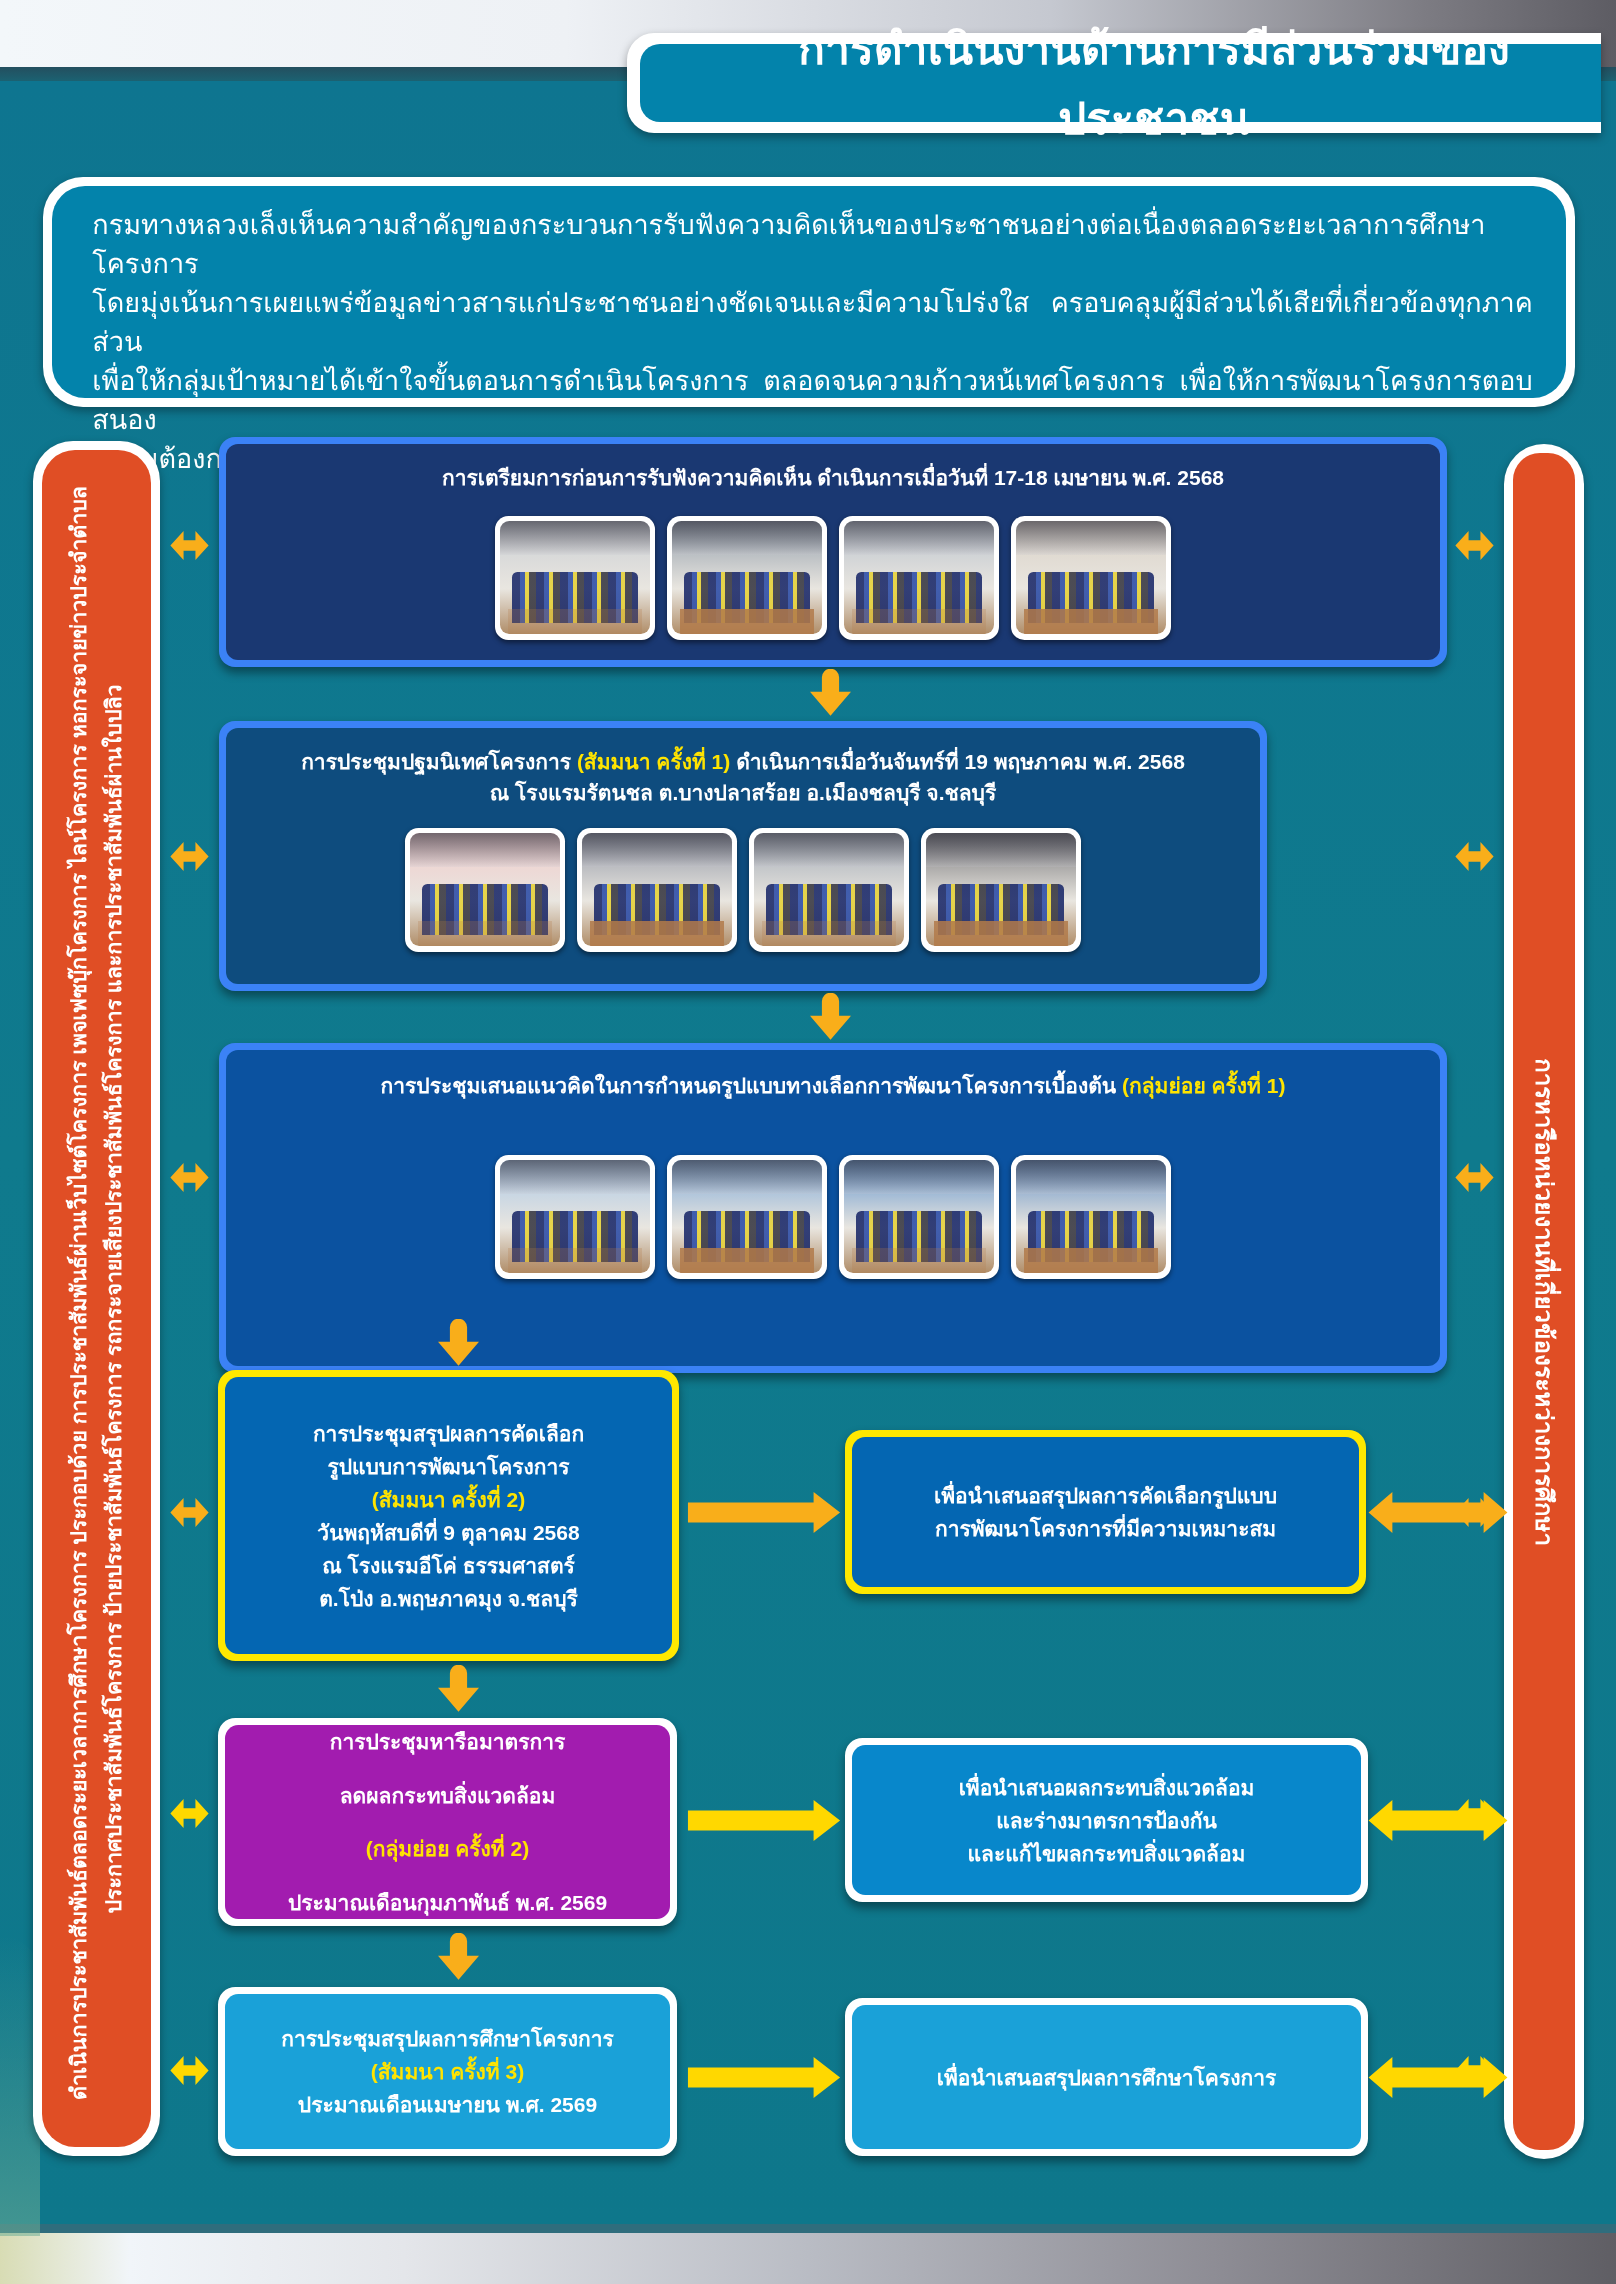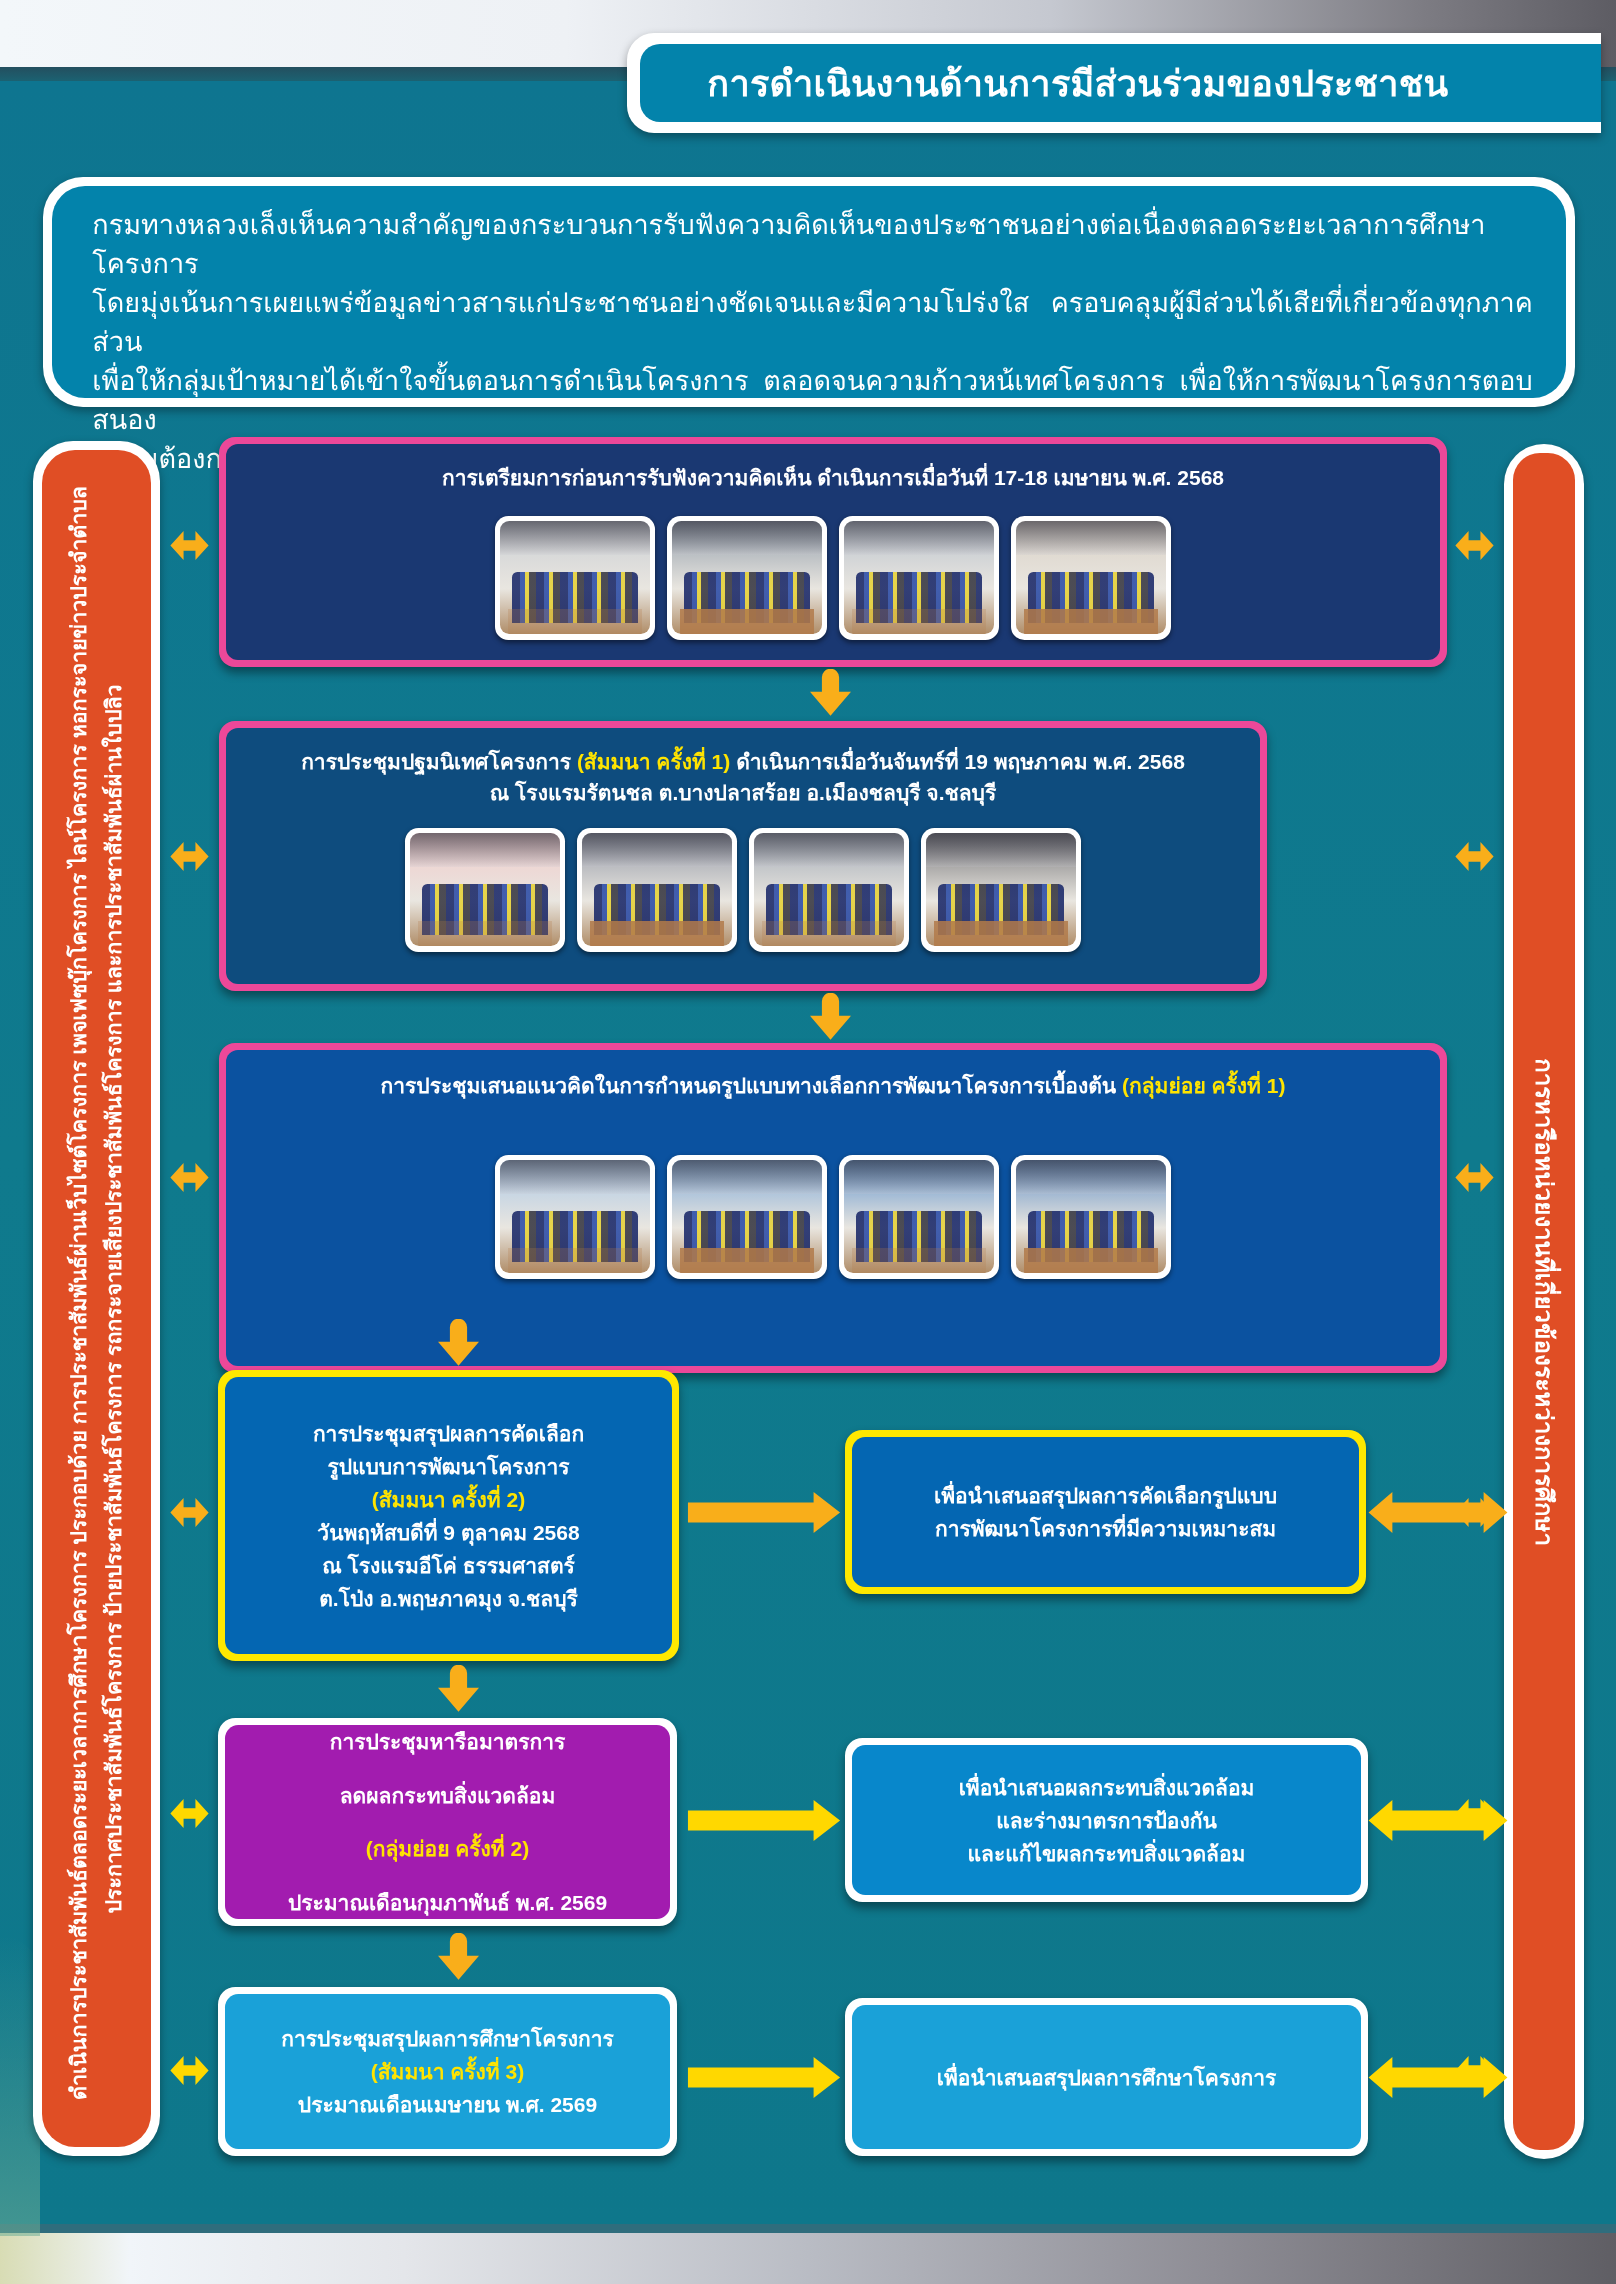--- a/index.html
+++ b/index.html
@@ -40,22 +40,22 @@
     position: absolute; left: 627px; top: 33px; width: 974px; height: 100px;
     background: #ffffff; border-radius: 27px 0 0 27px;
     box-shadow: 0 4px 9.3px rgba(0,0,0,0.35);
   }
   .title-inner {
     position: absolute; left: 13.3px; top: 10.7px; right: 0; bottom: 10.7px;
     background: #0383ab; border-radius: 20px 0 0 20px;
     display: flex; align-items: center; padding-left: 67px;
   }
   .title-inner span {
-    color: #fff; font-size: 36px; font-weight: bold;
-    font-family: Liberation Serif, serif; letter-spacing: 0.3px;
+    color: #fff; font-size: 44px; font-weight: bold;
+    font-family: Liberation Serif, serif; letter-spacing: 0.3px; text-align: center;
   }
 
   
   .intro-box {
     position: absolute; left: 43px; top: 177px; width: 1532px; height: 230px;
     background: #ffffff; border-radius: 40px;
     box-shadow: 0 4px 9.3px rgba(0,0,0,0.35);
   }
   .intro-inner {
     position: absolute; left: 9.3px; top: 9.3px; right: 9.3px; bottom: 9.3px;
@@ -90,21 +90,21 @@
     width: 1602px; transform: translate(-50%,-50%) rotate(-90deg);
     font-size: 21.4px; line-height: 35px;
   }
   .right-bar .vtext {
     width: 1602px; transform: translate(-50%,-50%) rotate(90deg);
     font-size: 24px; line-height: 32px;
   }
 
   
   .stage {
-    position: absolute; background: #ec4899; border-radius: 16px;
+    position: absolute; background: #3b82f6; border-radius: 16px;
     box-shadow: 0 5.3px 9.3px rgba(0,0,0,0.4);
     text-decoration: underline;
   }
   .stage .inner {
     position: absolute; left: 6.7px; top: 6.7px; right: 6.7px; bottom: 6.7px;
     border-radius: 12px; text-align: center; color: #fff;
   }
   .stage .heading {
     font-family: "Liberation Sans", sans-serif;
     font-weight: bold; font-size: 21px; line-height: 31px; color: #fff;

